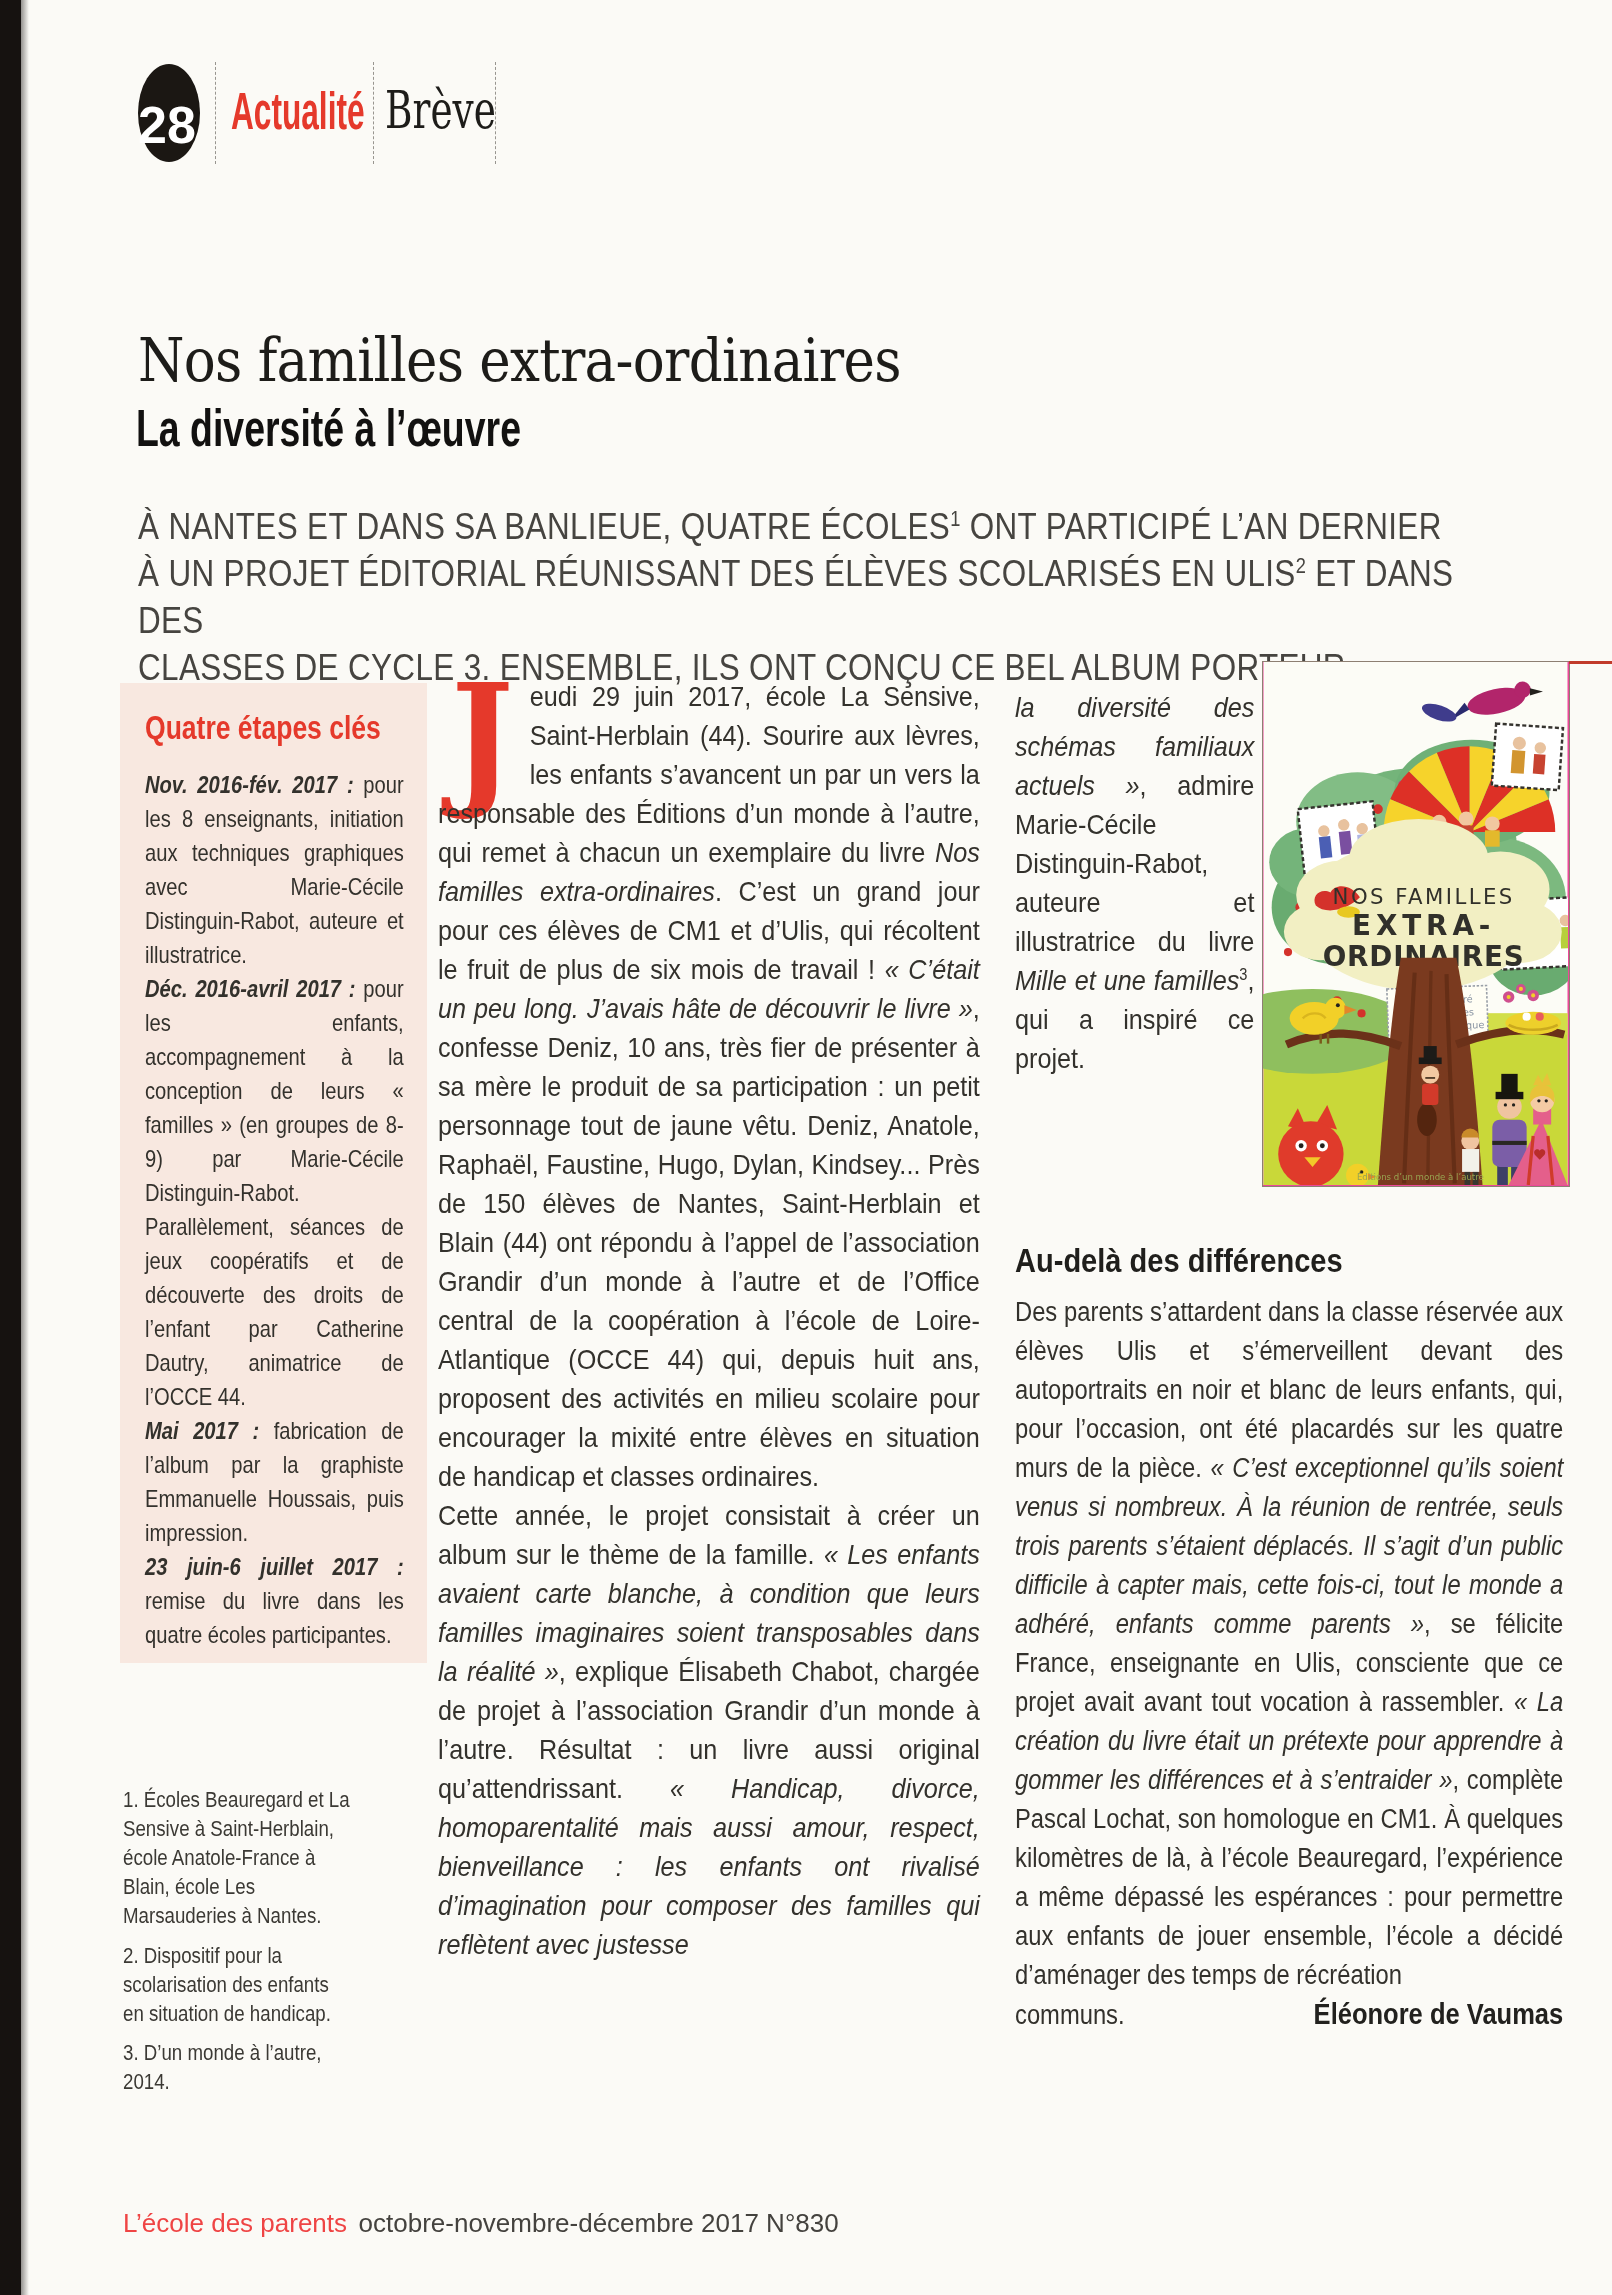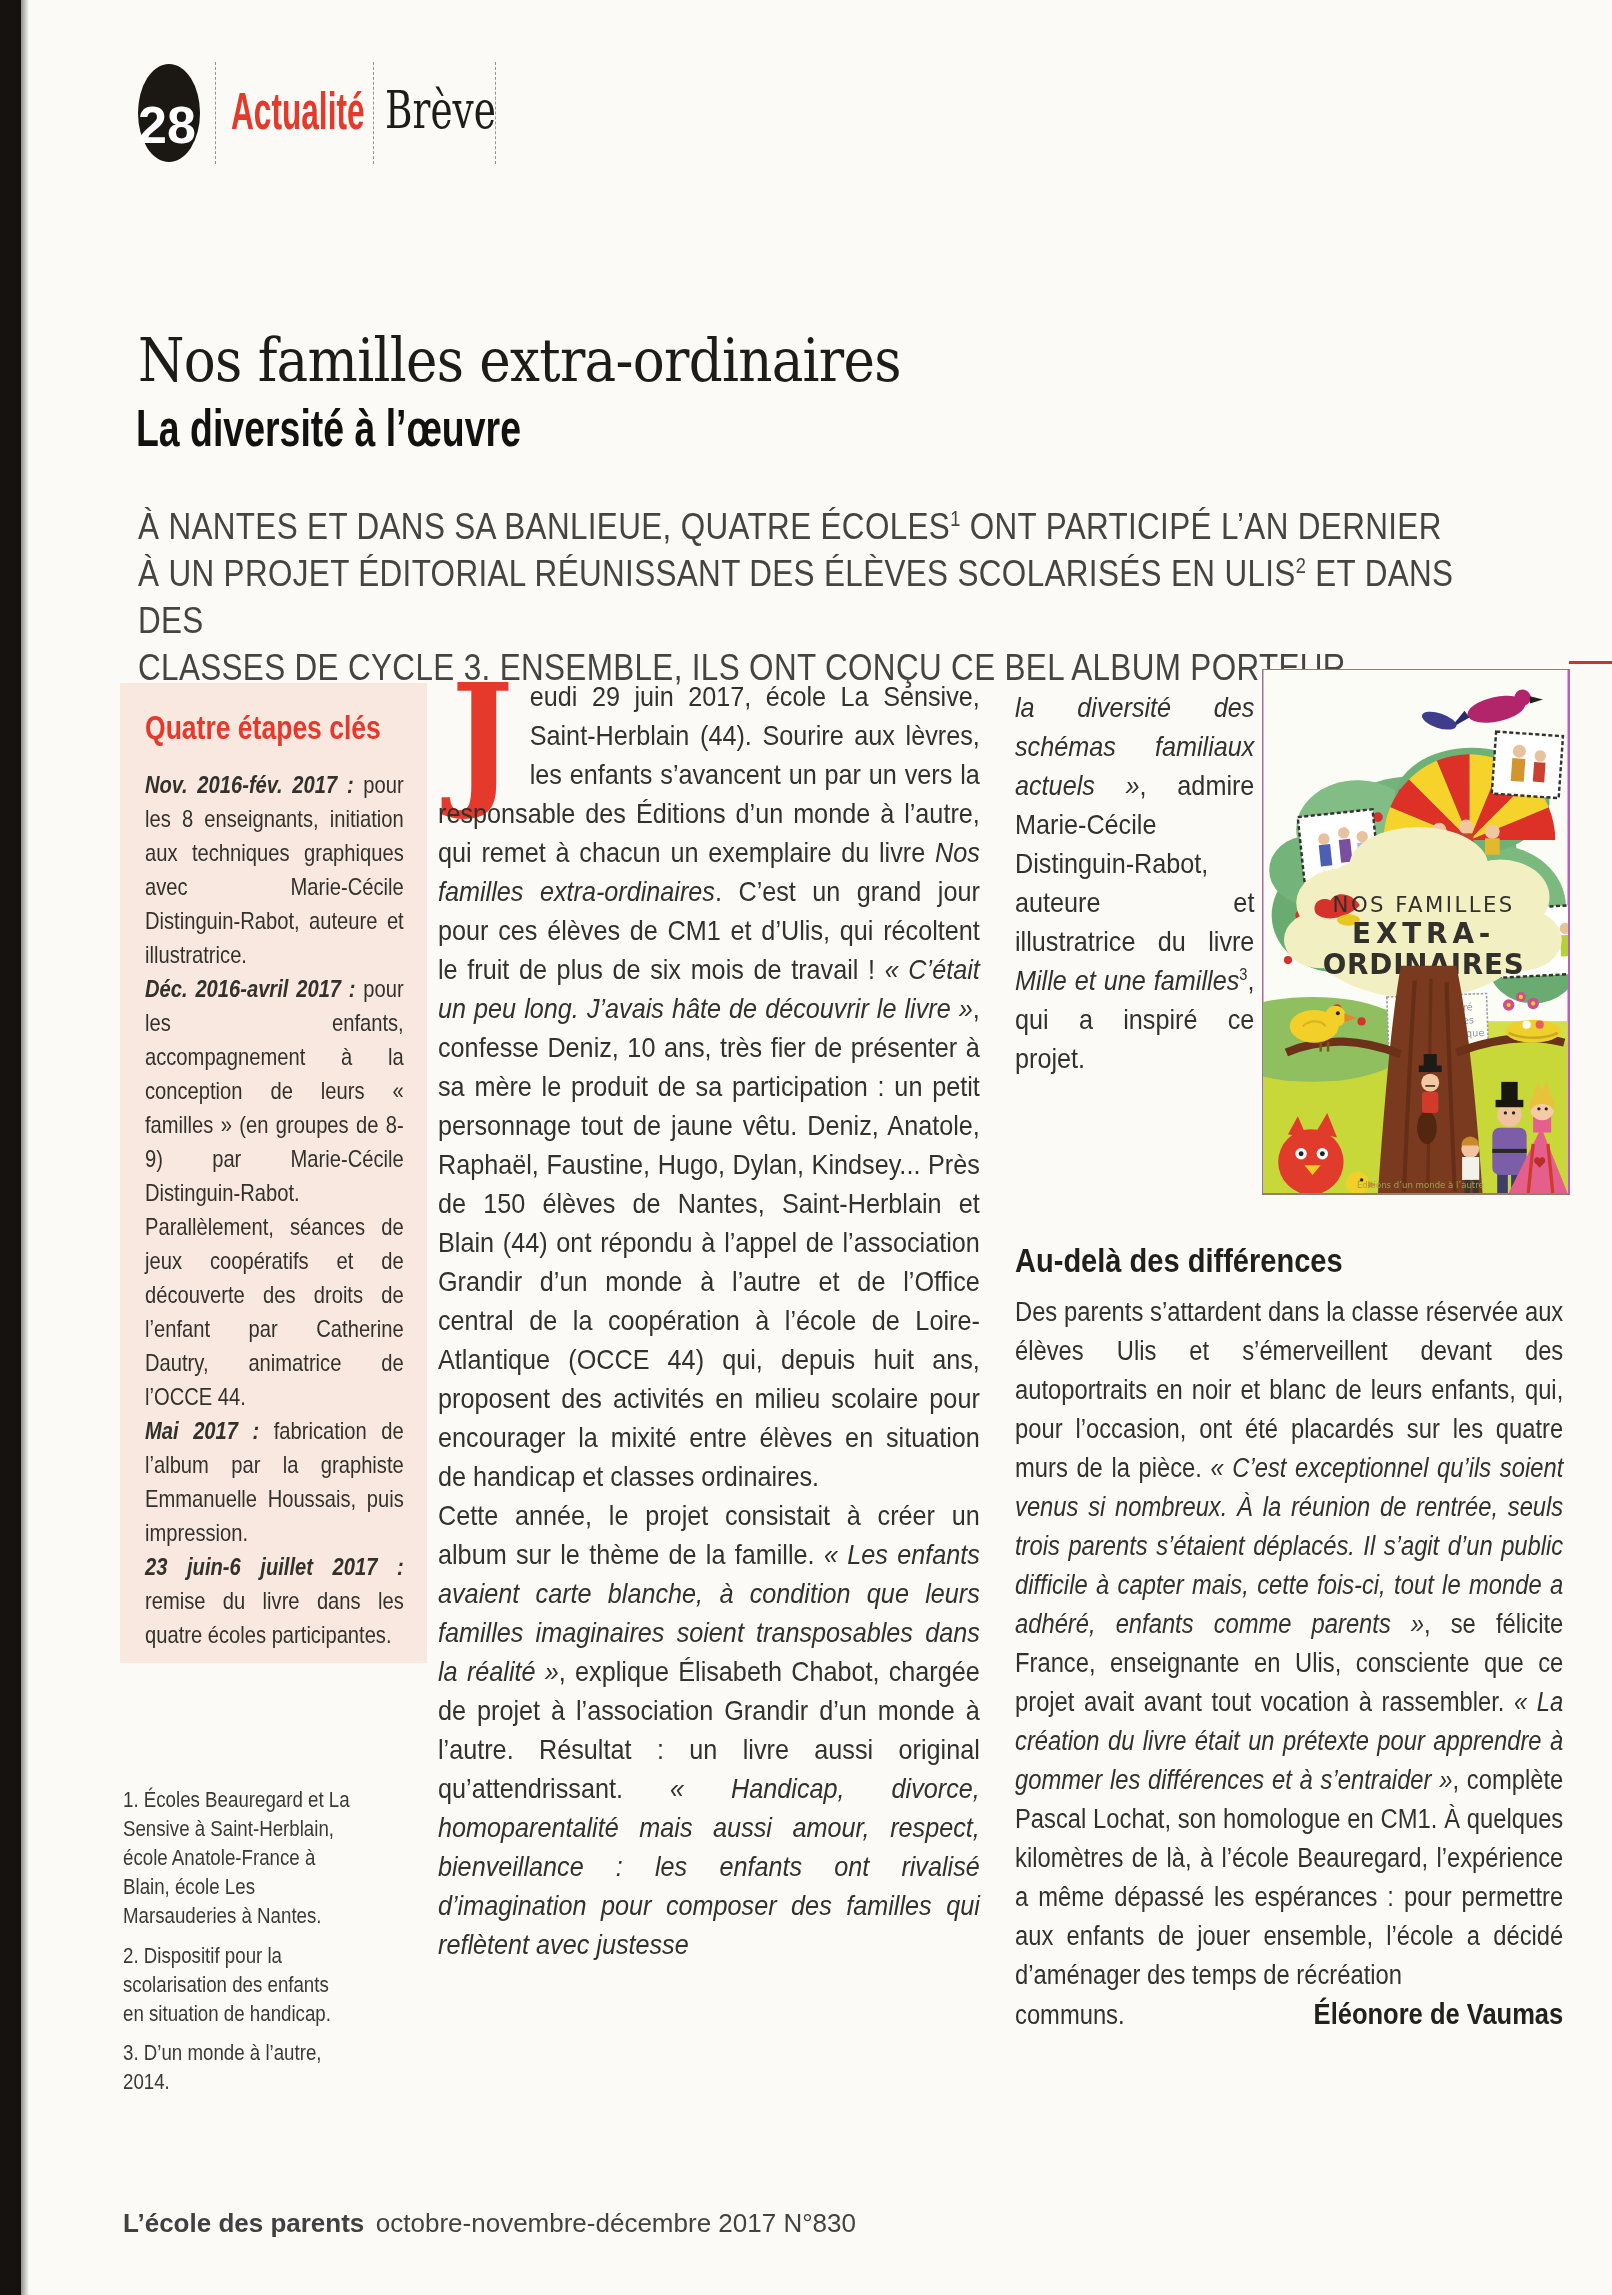--- a/index.html
+++ b/index.html
@@ -48,26 +48,26 @@
   #colmid{left:438px;top:677px;width:602px;transform:scaleX(0.9);}
   #coltop{left:1015px;top:688px;width:266px;transform:scaleX(0.9);}
   #subhead{left:1015px;top:1242px;font-size:33px;font-weight:700;color:#201f1c;transform:scaleX(0.88);white-space:nowrap;}
   #colwide{left:1015px;top:1293px;width:623px;transform:scaleX(0.88);font-size:27px;}
   #lastline{display:flex;justify-content:space-between;align-items:baseline;}
   #author{font-weight:700;font-size:29px;color:#22211e;}
   .dropcap{float:left;font-family:"DejaVu Serif",serif;font-weight:700;font-size:146px;line-height:108px;
       color:#e5392b;margin:6.6px 18px 0 14.8px;}
 
   
-  #book{left:1262px;top:661px;width:308px;height:526px;border:1.6px solid #8d7f72;background:#d946ef;margin-top:8px;}
+  #book{left:1262px;top:661px;width:308px;height:526px;border:1.6px solid #8d7f72;background:#ec4899;}
   #redline{left:1569px;top:661px;width:44px;height:2.5px;background:#c13a2a;}
 
   
   #footer{left:123px;top:2208px;font-size:26px;white-space:nowrap;}
-  #footer .mag{font-weight:700;color:#404040;}
+  #footer .mag{font-weight:400;color:#ef4444;}
   #footer .iss{color:#44423e;margin-left:11.5px;}
 </style>
 </head>
 <body>
 
 <div id="page">
 
   <div id="band" class="abs"></div>
   <div id="band-fade" class="abs"></div>
 

